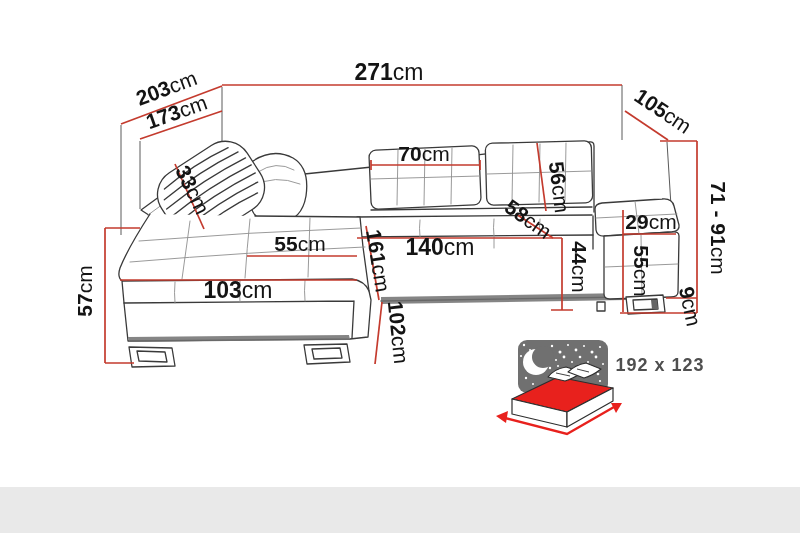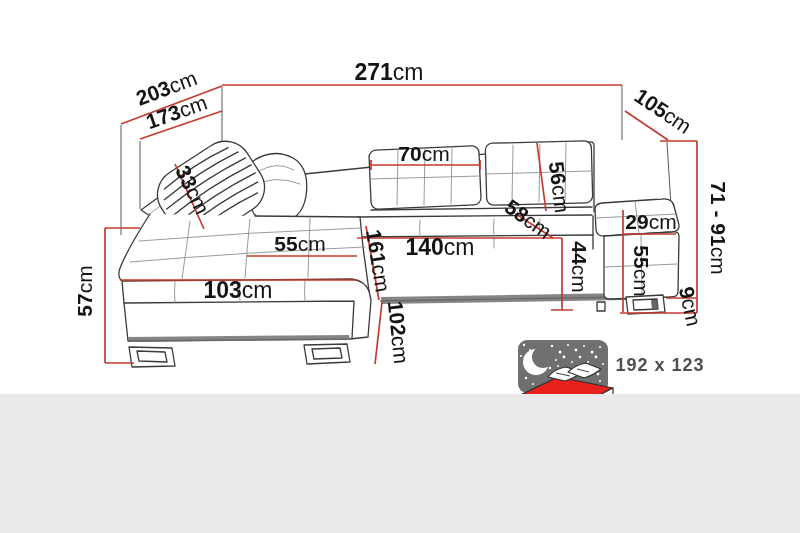--- a/index.html
+++ b/index.html
@@ -1,17 +1,17 @@
 <!DOCTYPE html>
 <html><head>
 <meta charset="utf-8">
 <style>
   html,body{margin:0;padding:0;background:#e9e9e9;}
   .canvas{
-    position:relative;width:800px;height:394px;background:#ffffff;
+    position:relative;width:800px;height:487px;background:#ffffff;
     font-family:"Liberation Sans","DejaVu Sans",sans-serif;overflow:hidden;
   }
   svg{display:block}
   .outline{stroke:#3a3a3a;stroke-width:1.3;fill:none;stroke-linecap:round;stroke-linejoin:round;}
   .seam{stroke:#8f8f8f;stroke-width:0.9;fill:none;stroke-linecap:round;}
   .fillwhite{fill:#ffffff;stroke:none;}
   .whiteline{fill:#ffffff;stroke:#3a3a3a;stroke-width:1.3;stroke-linejoin:round;}
   .ext{stroke:#5a5a5a;stroke-width:1;fill:none;}
   .dim{stroke:#c43b2e;stroke-width:1.7;fill:none;stroke-linecap:butt;}
   .shadow{fill:#707070;stroke:none;opacity:.85;}

